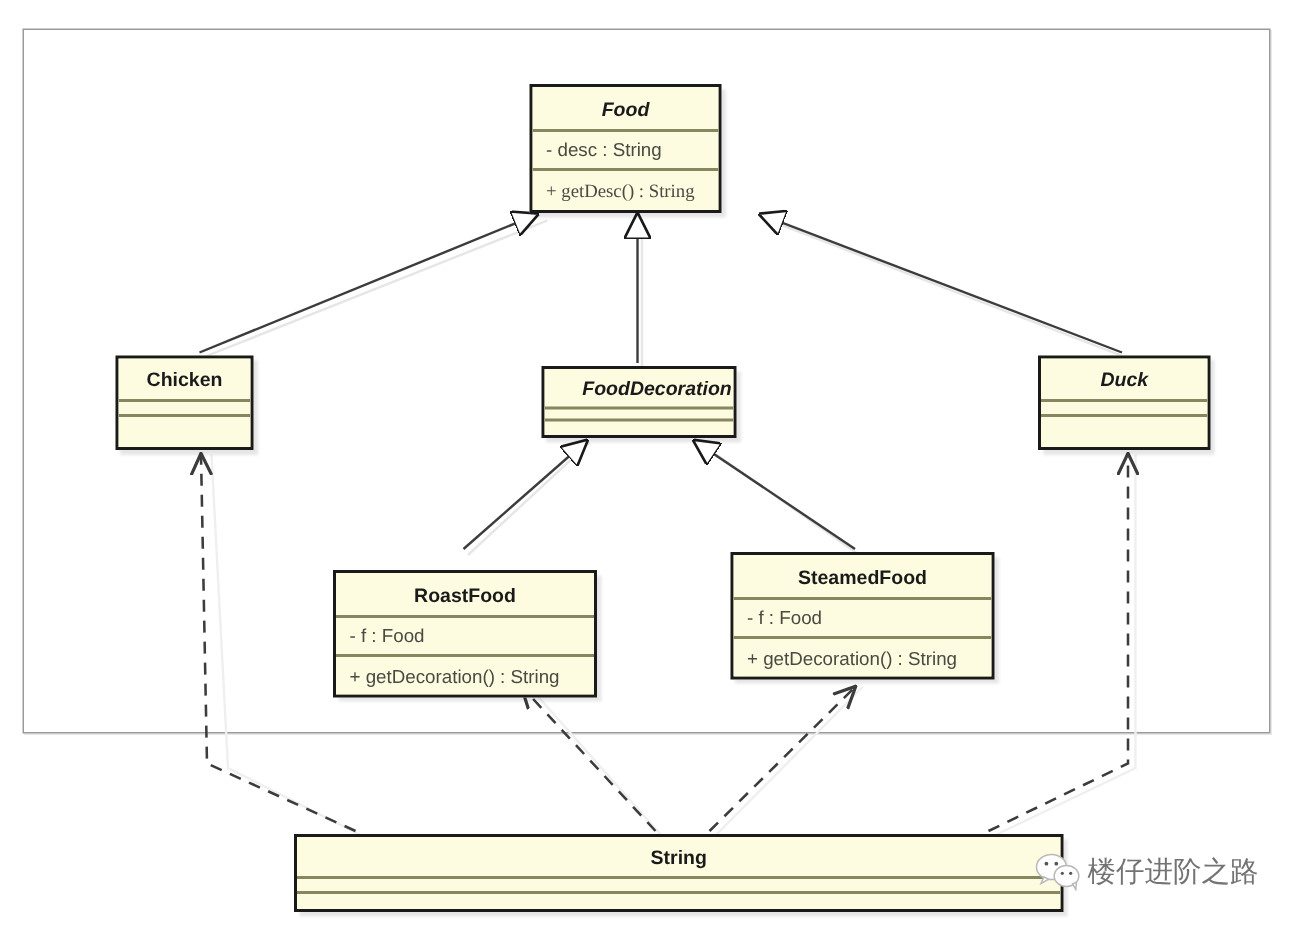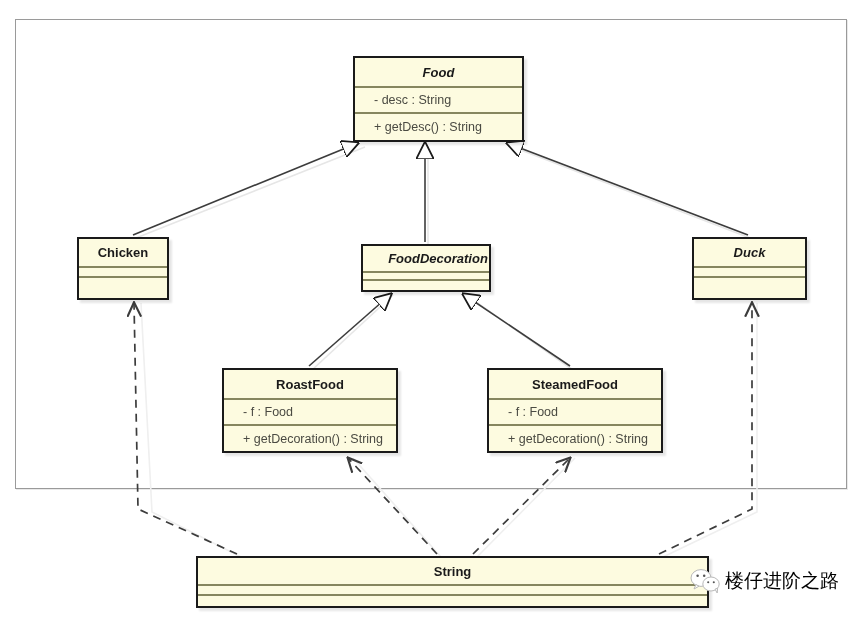--- a/index.html
+++ b/index.html
@@ -55,54 +55,53 @@
     justify-content: center;
     font-weight: bold;
     font-size: 13px;
     color: #1a1a1a;
   }
   .sec.title.abstract {
     font-style: italic;
   }
   .sec.member {
     justify-content: flex-start;
-    padding-left: 19px;
+    padding-left: 9px;
     font-size: 12.5px;
     color: #4a4a42;
     font-weight: normal;
-    text-align: center;
   }
   .sec.empty { }
 
   
-  #box-food { left: 353px; top: 56px; width: 171px; height: 86px; }
+  #box-food { left: 353px; top: 56px; width: 128px; height: 86px; }
   #box-food .title  { height: 28px; }
   #box-food .s2     { height: 26px; }
-  #box-food .s3     { height: 28px; }
+  #box-food .s3     { height: 28px; font-family: Liberation Serif, serif; }
 
   
   #box-chicken { left: 77px; top: 237px; width: 92px; height: 63px; }
   #box-chicken .title { height: 27px; }
   #box-chicken .s2    { height: 10px; }
   #box-chicken .s3    { height: 22px; }
 
   
   #box-fooddec { left: 361px; top: 244px; width: 130px; height: 48px; }
   #box-fooddec .title { height: 25px; padding-left: 24px; }
   #box-fooddec .s2    { height: 8px; }
   #box-fooddec .s3    { height: 11px; }
 
   
   #box-duck { left: 692px; top: 237px; width: 115px; height: 63px; font-style: italic; }
   #box-duck .title { height: 27px; }
   #box-duck .s2    { height: 10px; }
   #box-duck .s3    { height: 22px; }
 
   
-  #box-roast { left: 222px; top: 368px; width: 176px; height: 85px; }
+  #box-roast { left: 222px; top: 380px; width: 176px; height: 85px; }
   #box-roast .title  { height: 28px; }
   #box-roast .s2     { height: 26px; }
   #box-roast .s3     { height: 27px; }
 
   
   #box-steamed { left: 487px; top: 368px; width: 176px; height: 85px; }
   #box-steamed .title  { height: 28px; }
   #box-steamed .s2     { height: 26px; }
   #box-steamed .s3     { height: 27px; }
 
@@ -117,21 +116,21 @@
     position: absolute;
     left: 690px;
     top: 568px;
     display: flex;
     align-items: center;
     gap: 5px;
   }
   #watermark .wm-text {
     font-family: "DejaVu Sans", sans-serif;
     font-size: 19px;
-    color: #000000;
+    color: #737373;
     letter-spacing: 0px;
     white-space: nowrap;
   }
 </style>
 </head>
 <body>
 
 <div id="canvas">
 
   <div id="frame"></div>

